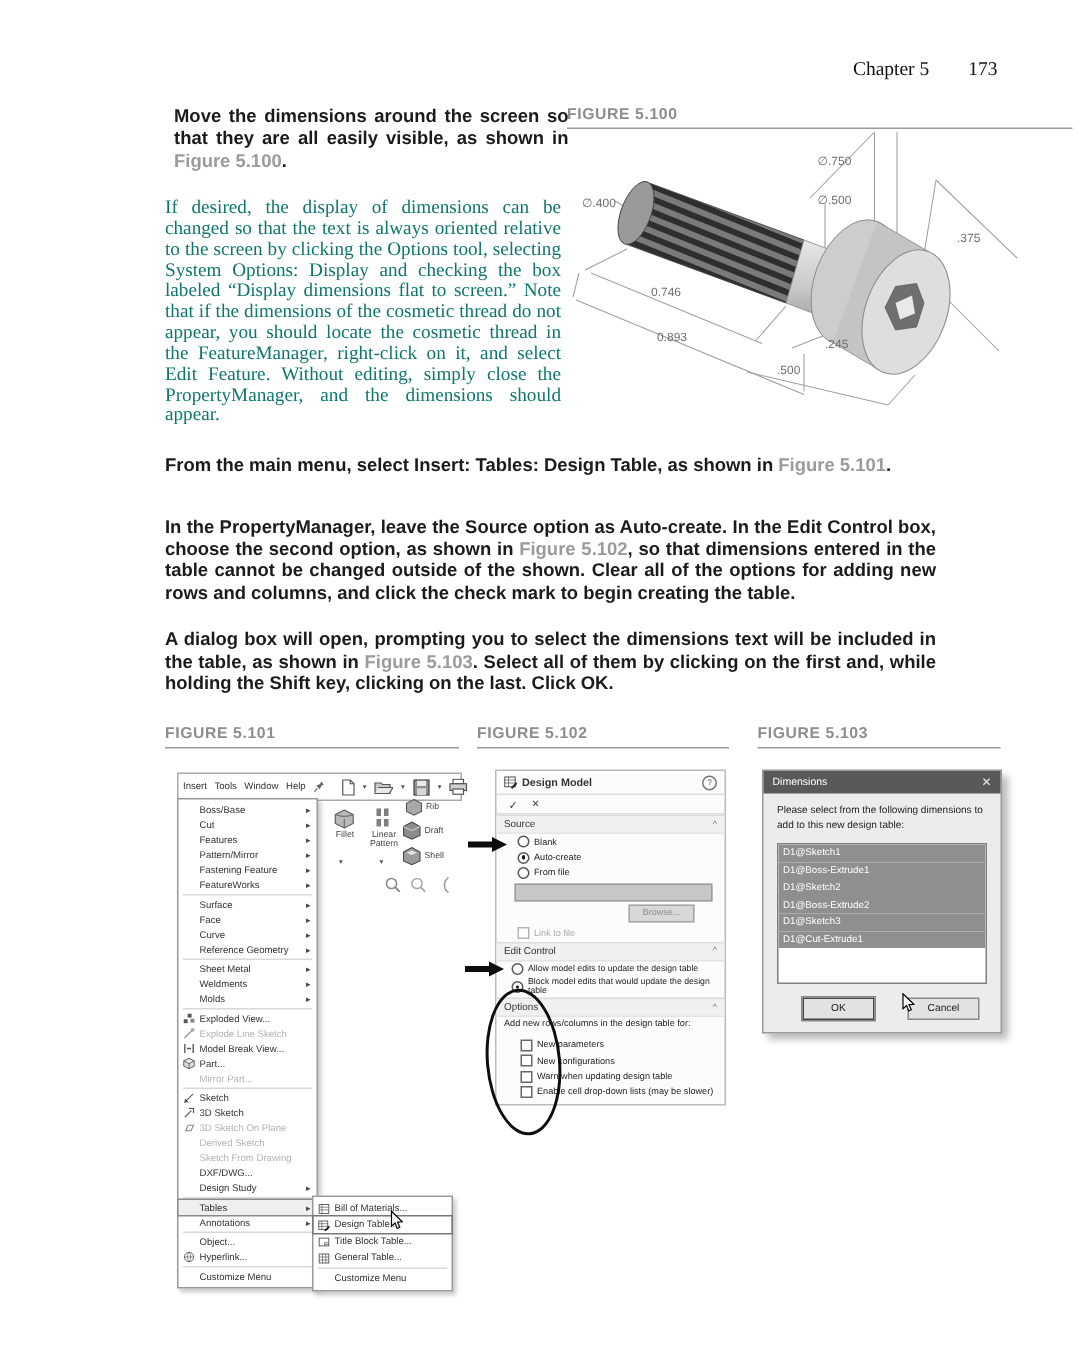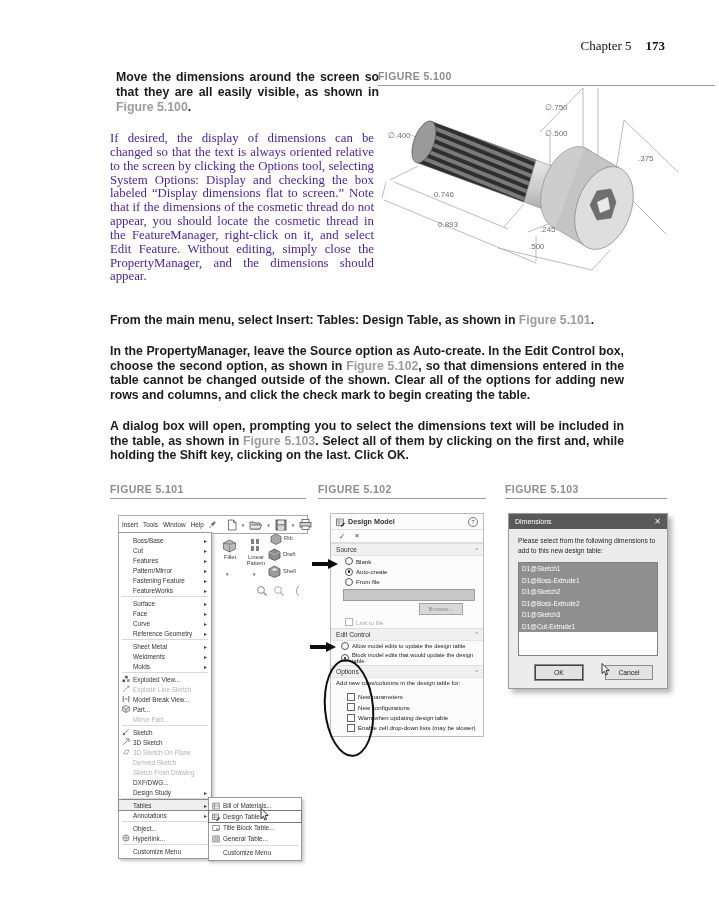--- a/index.html
+++ b/index.html
@@ -2,23 +2,23 @@
 <html style="--figure-label: #8d8d8d; --link-gray: #9b9b9b; --titlebar: #595959; --selection: #8f8f8f;"><head>
 <meta charset="utf-8">
 <style>
   html,body{margin:0;padding:0;background:#fff;}
   body{width:719px;height:900px;overflow:hidden;position:relative;
        font-family:"Liberation Sans",sans-serif;}
   .abs{position:absolute;}
   
   .pagehead{position:absolute;top:38px;left:0;right:54px;display:flex;justify-content:flex-end;
             align-items:flex-start;gap:14px;font:13px "Liberation Serif",serif;color:#111;}
-  .pagehead .pgnum{font-weight:bold;}
+  .pagehead .pgnum{font-weight:normal;margin-left:12px;}
   .bp{font:bold 12.3px/15.1px "Liberation Sans",sans-serif;color:#1b1b1b;text-align:justify;}
-  .sp{font:12.8px/13.85px "Liberation Serif",serif;color:#4c1d95;text-align:justify;}
+  .sp{font:12.8px/13.85px "Liberation Serif",serif;color:#0f766e;text-align:justify;}
   .glink{color:var(--link-gray,#9b9b9b);}
   
   .figbox{position:absolute;}
   .fig-label{font:bold 10.5px "Liberation Sans",sans-serif;color:var(--figure-label,#8d8d8d);letter-spacing:.4px;}
   .fig-rule{height:1px;background:#9a9a9a;margin-top:3px;}
   .figcontent{position:relative;}
   
   .dim{position:absolute;font:8px "Liberation Sans",sans-serif;color:#6e6e6e;white-space:nowrap;}
   
   .menubar{position:absolute;left:8px;top:16px;width:182px;height:17px;background:#fff;
@@ -86,21 +86,21 @@
   <span>Chapter 5</span>
   <span class="pgnum">173</span>
 </div>
 
 <div class="abs bp" style="left:116px;top:70px;width:263px;">
   <span>Move the dimensions around the screen so that they are all easily visible, as shown in </span><span class="glink">Figure 5.100</span><span>.</span>
 </div>
 
 <div class="abs sp" style="left:110px;top:132px;width:264px;">If desired, the display of dimensions can be changed so that the text is always oriented relative to the screen by clicking the Options tool, selecting System Options: Display and checking the box labeled “Display dimensions flat to screen.” Note that if the dimensions of the cosmetic thread do not appear, you should locate the cosmetic thread in the FeatureManager, right-click on it, and select Edit Feature. Without editing, simply close the PropertyManager, and the dimensions should appear.</div>
 
-<div class="abs bp" style="left:110px;top:313px;width:514px;">
+<div class="abs bp" style="left:110px;top:303px;width:514px;">
   <span>From the main menu, select Insert: Tables: Design Table, as shown in </span><span class="glink">Figure 5.101</span><span>.</span>
 </div>
 
 <div class="abs bp" style="left:110px;top:344px;width:514px;line-height:14.7px;">
   <span>In the PropertyManager, leave the Source option as Auto-create. In the Edit Control box, choose the second option, as shown in </span><span class="glink">Figure 5.102</span><span>, so that dimensions entered in the table cannot be changed outside of the shown. Clear all of the options for adding new rows and columns, and click the check mark to begin creating the table.</span>
 </div>
 
 <div class="abs bp" style="left:110px;top:419px;width:514px;line-height:14.7px;">
   <span>A dialog box will open, prompting you to select the dimensions text will be included in the table, as shown in </span><span class="glink">Figure 5.103</span><span>. Select all of them by clicking on the first and, while holding the Shift key, clicking on the last. Click OK.</span>
 </div>
@@ -154,22 +154,22 @@
 
       <path d="M238,116 L233,103 L219,105 L212,119 L219,134 L233,132 Z" fill="#6f6f6f" stroke="#555" stroke-width="0.5"></path>
       <path d="M230,111 L219,116 L222,127 L232,123 Z" fill="#e9e9e9"></path>
     </svg>
     <span class="dim" style="left:10px;top:45px;">∅.400</span>
     <span class="dim" style="left:167px;top:17px;">∅.750</span>
     <span class="dim" style="left:167px;top:43px;">∅.500</span>
     <span class="dim" style="left:260px;top:68px;">.375</span>
     <span class="dim" style="left:56px;top:104px;">0.746</span>
     <span class="dim" style="left:60px;top:134px;">0.893</span>
-    <span class="dim" style="left:162px;top:139px;">.245</span>
-    <span class="dim" style="left:140px;top:156px;margin-left:11px;">.500</span>
+    <span class="dim" style="left:172px;top:139px;">.245</span>
+    <span class="dim" style="left:140px;top:156px;">.500</span>
   </div>
 </div>
 
 <div class="figbox" style="left:110px;top:483px;width:196px;">
   <div class="fig-label">FIGURE 5.101</div>
   <div class="fig-rule"></div>
   <div class="figcontent" style="height:368px;">
 
     <div class="menubar">
       <span class="mbn">Insert</span>

